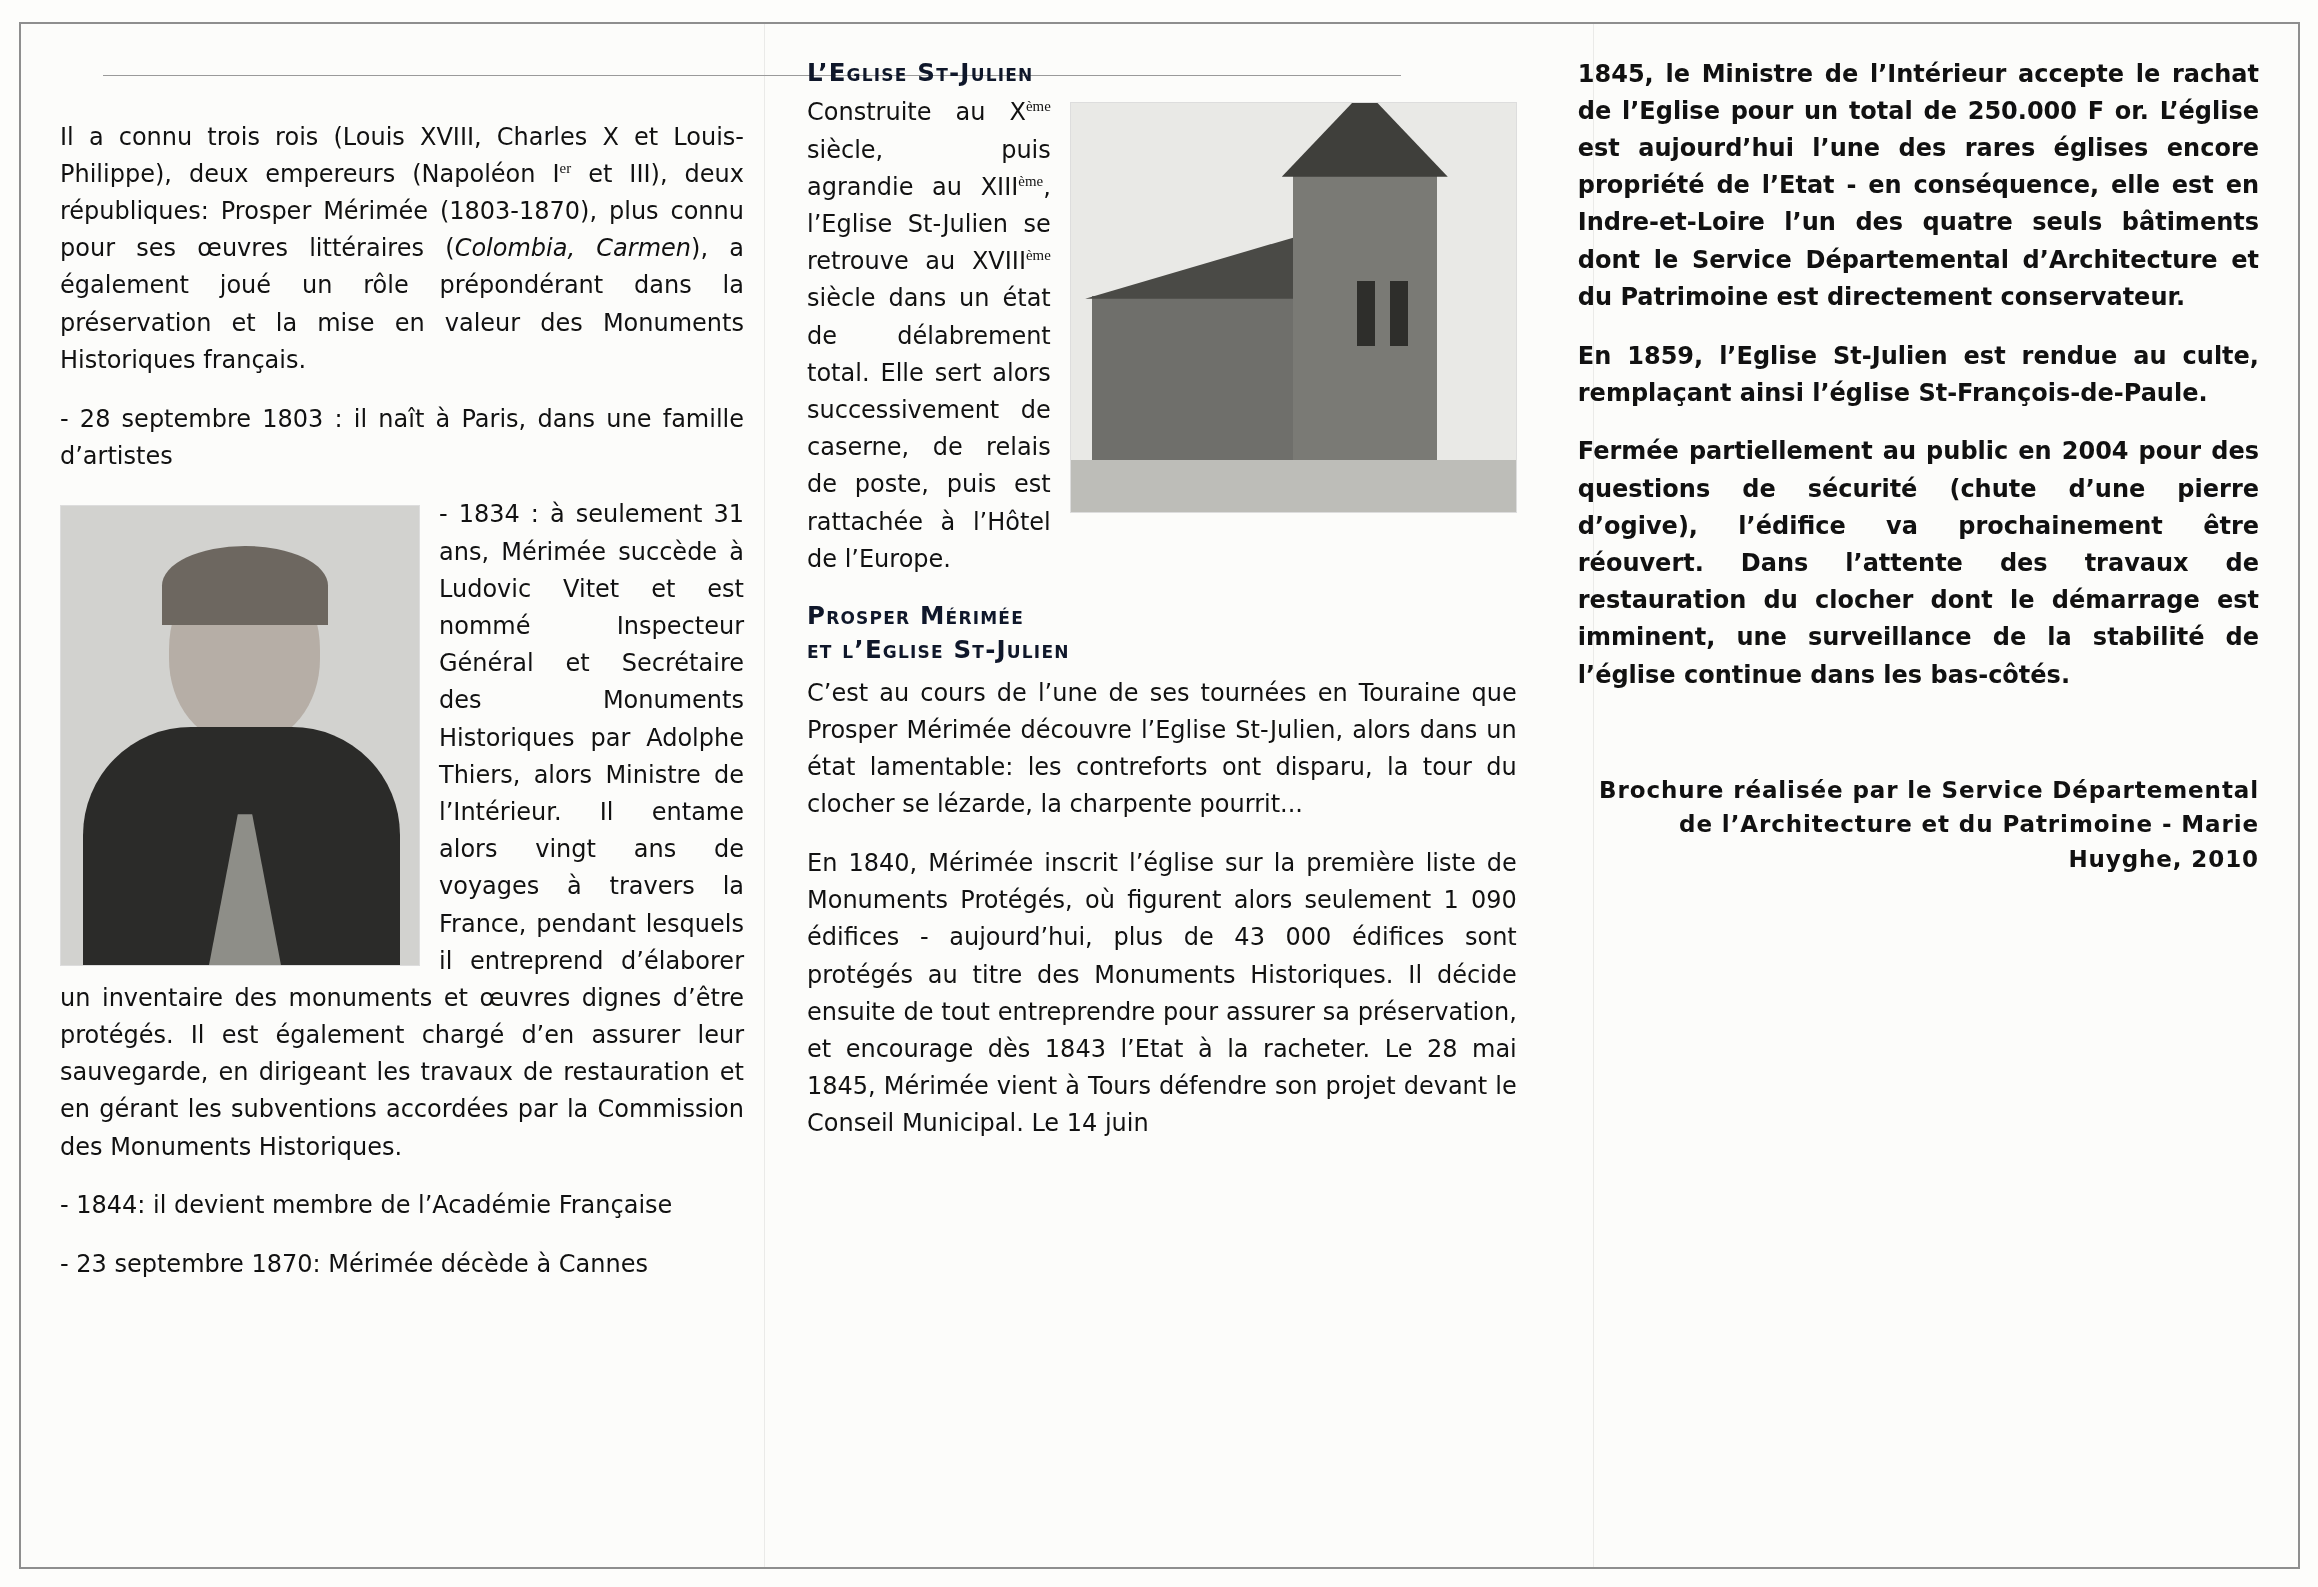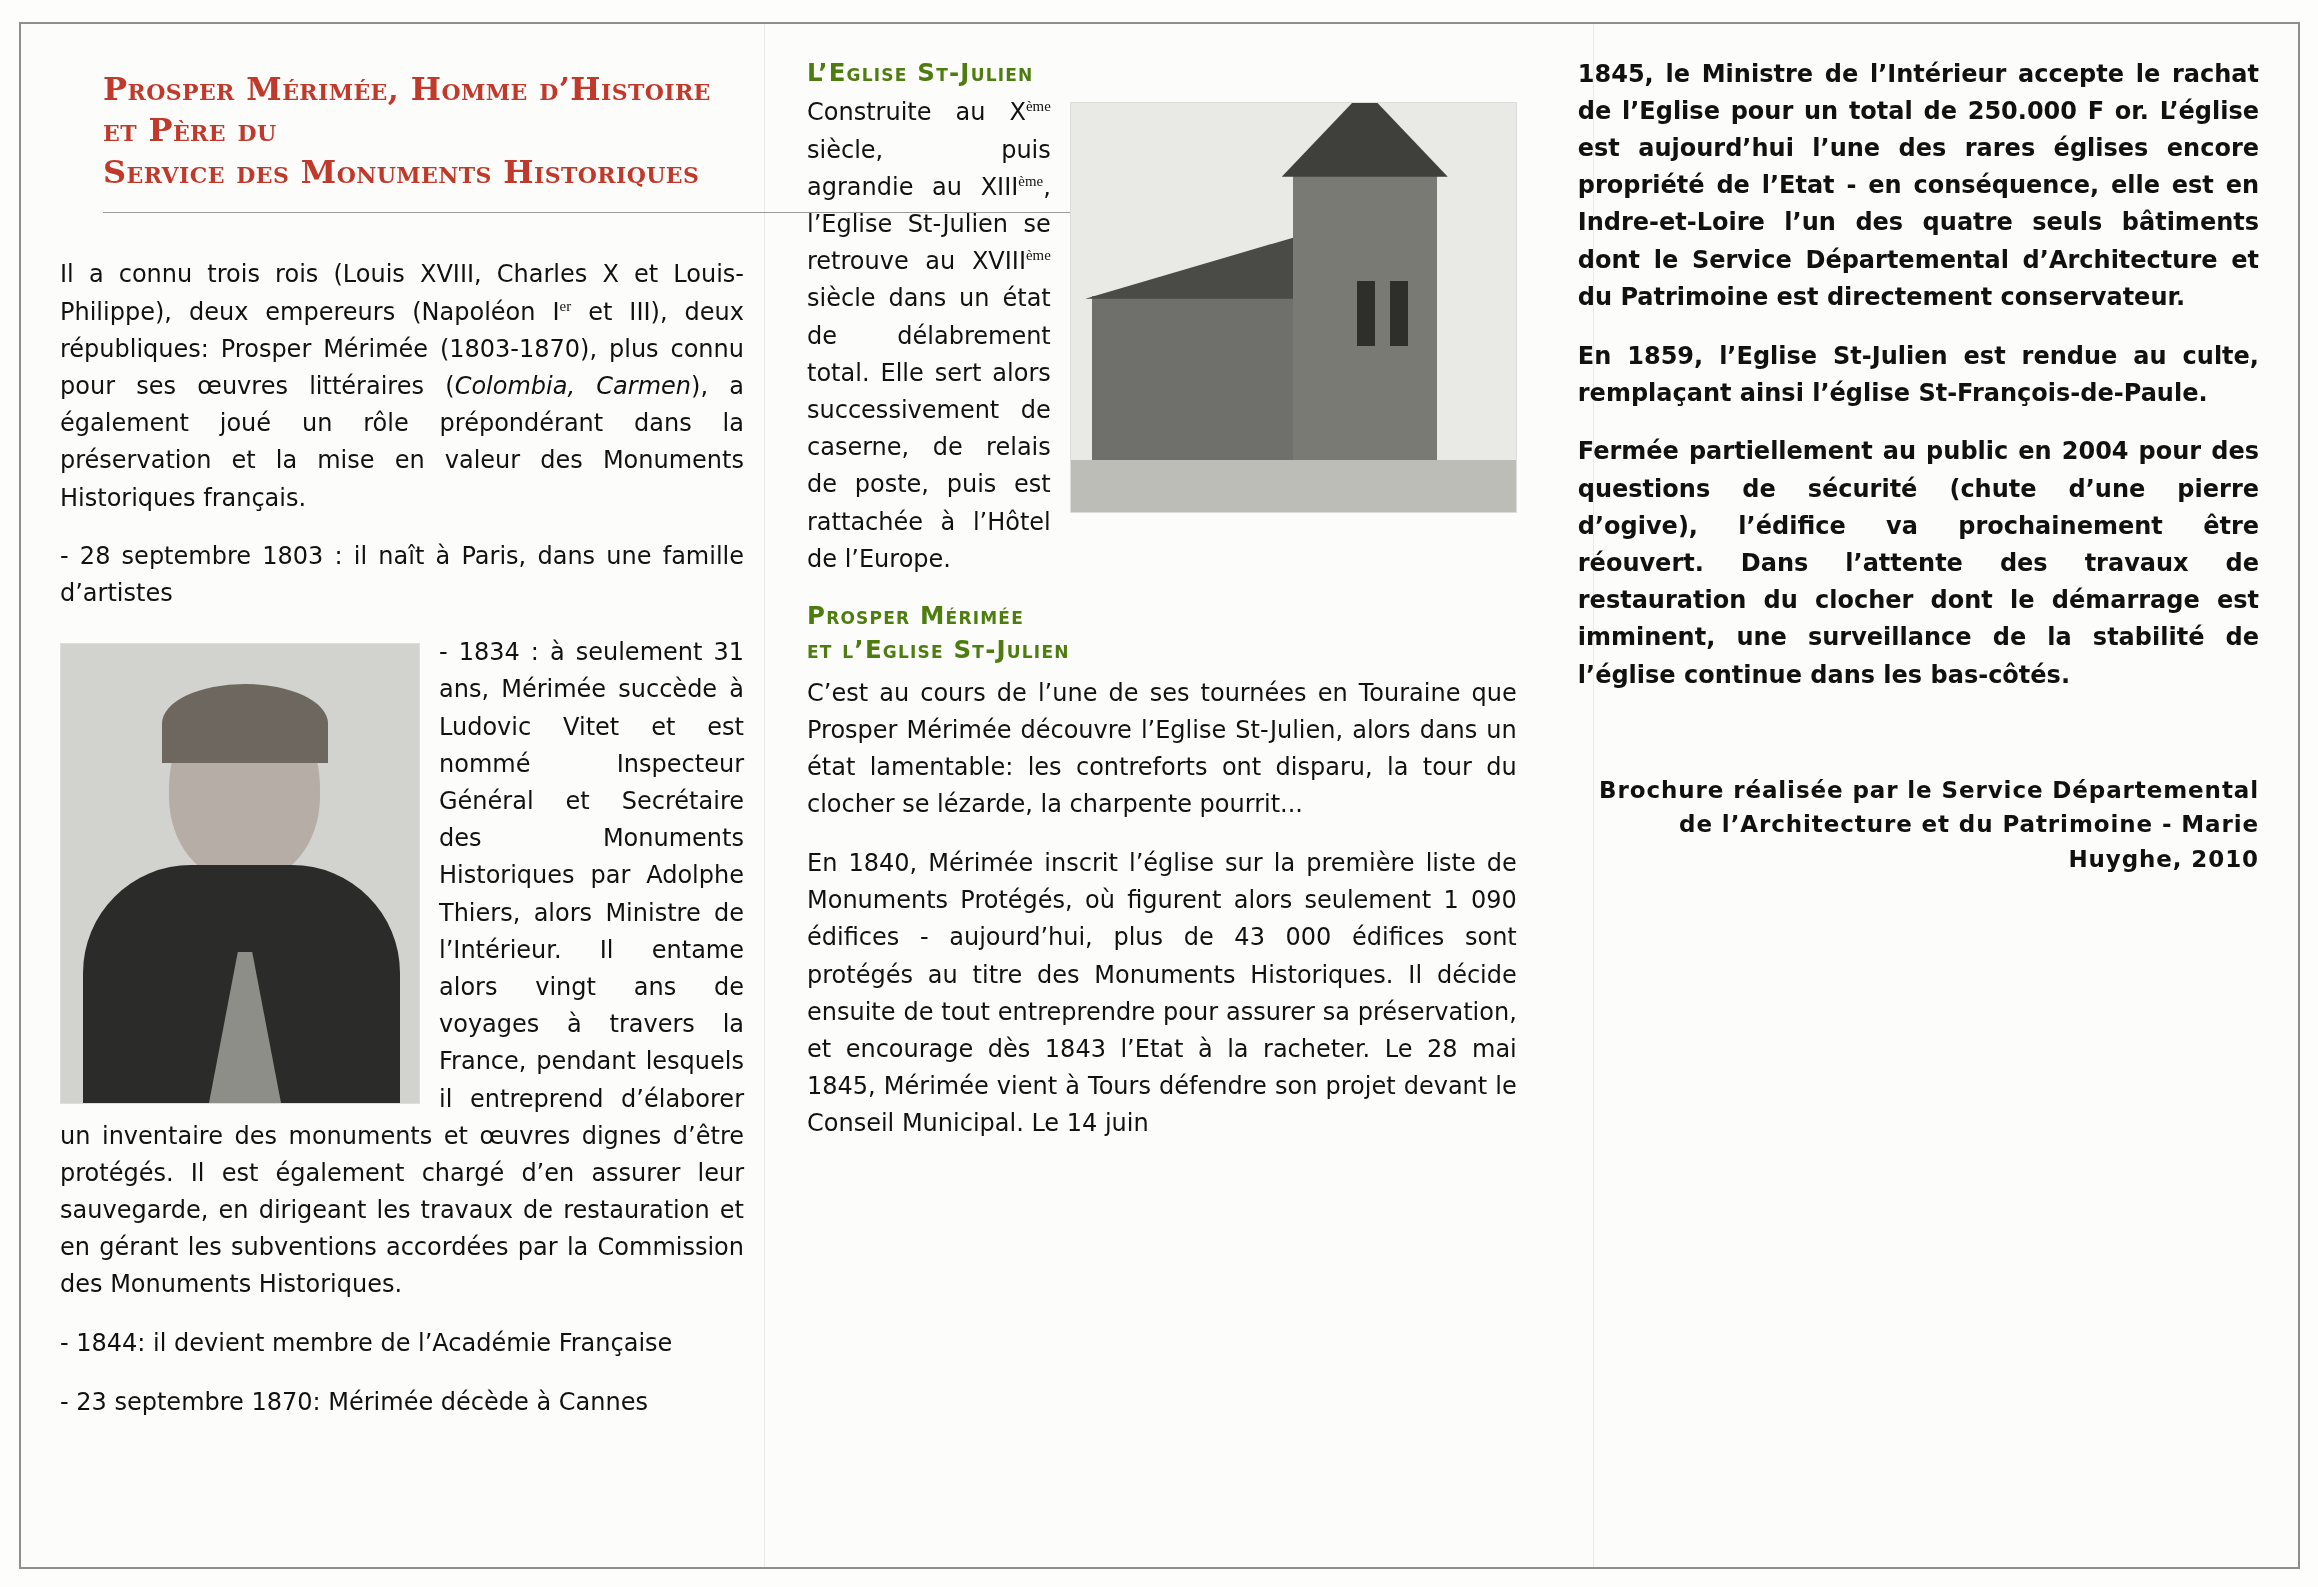--- a/index.html
+++ b/index.html
@@ -75,21 +75,21 @@
     color: #111;
     text-align: justify;
     hyphens: auto;
   }
   p.last { margin-bottom: 0; }
   .body-top { margin-top: 43px; }
 
   .subhead {
     font-size: 24.5px;
     letter-spacing: 1.2px;
-    color: #4d7c0f;
+    color: #0f172a;
     margin: 0 0 5.8px 0;
     font-variant: small-caps;
     line-height: 1.35;
   }
   .subhead.two-line { margin-bottom: 9px; }
 
   .sup { font-size: 0.62em; vertical-align: super; font-family: Liberation Serif, serif; }
   .ital { font-style: italic; }
 
   
@@ -147,24 +147,20 @@
 
 <div class="page">
   <div class="sheet">
 
     <div class="fold f1"></div>
     <div class="fold f2"></div>
 
     <div class="columns">
 
       <div class="col col-left">
-        <h1 class="title">
-          <span>Prosper Mérimée, Homme d’Histoire et Père du</span><br>
-          <span>Service des Monuments Historiques</span>
-        </h1>
         <div class="title-rule"></div>
 
         <p class="body-top">
           <span>Il a connu trois rois (Louis XVIII, Charles X et Louis-Philippe), deux empereurs (Napoléon I</span><span class="sup">er</span><span> et III), deux républiques: Prosper Mérimée (1803-1870), plus connu pour ses œuvres littéraires (</span><span class="ital">Colombia, Carmen</span><span>), a également joué un rôle prépondérant dans la préservation et la mise en valeur des Monuments Historiques français.</span>
         </p>
 
         <p>- 28 septembre 1803 : il naît à Paris, dans une famille d’artistes</p>
 
         <div class="photo-portrait">
           <div class="pt-bg"></div>

